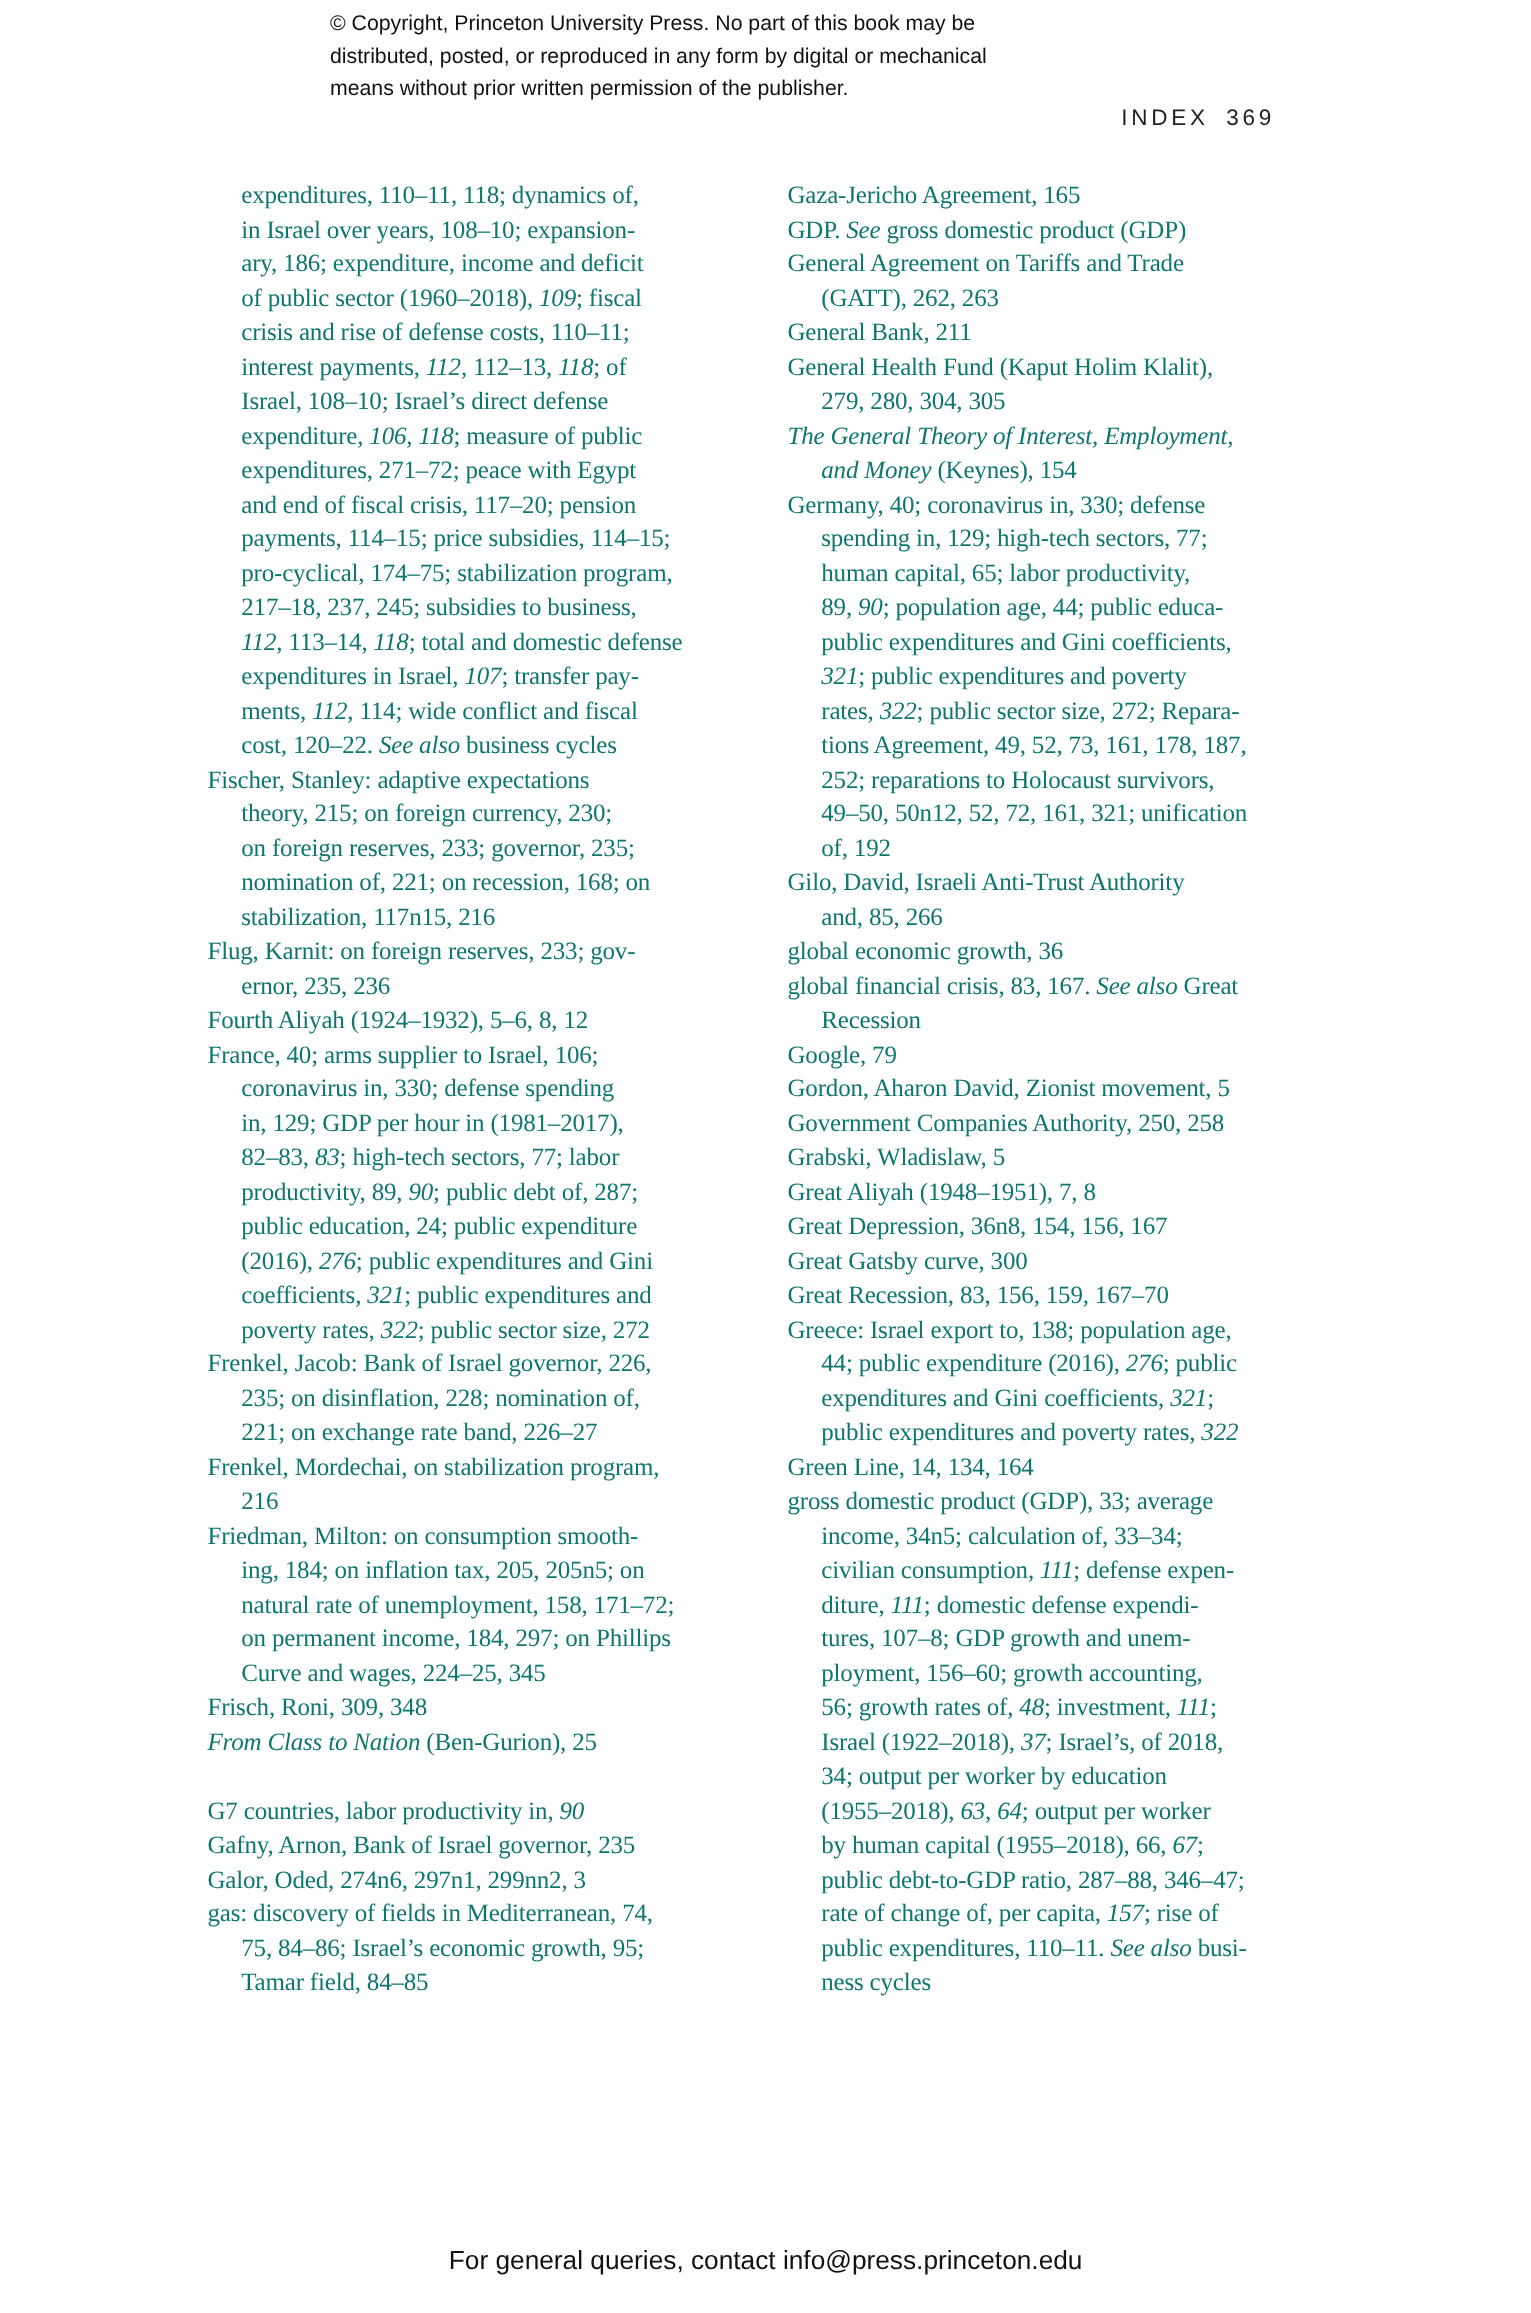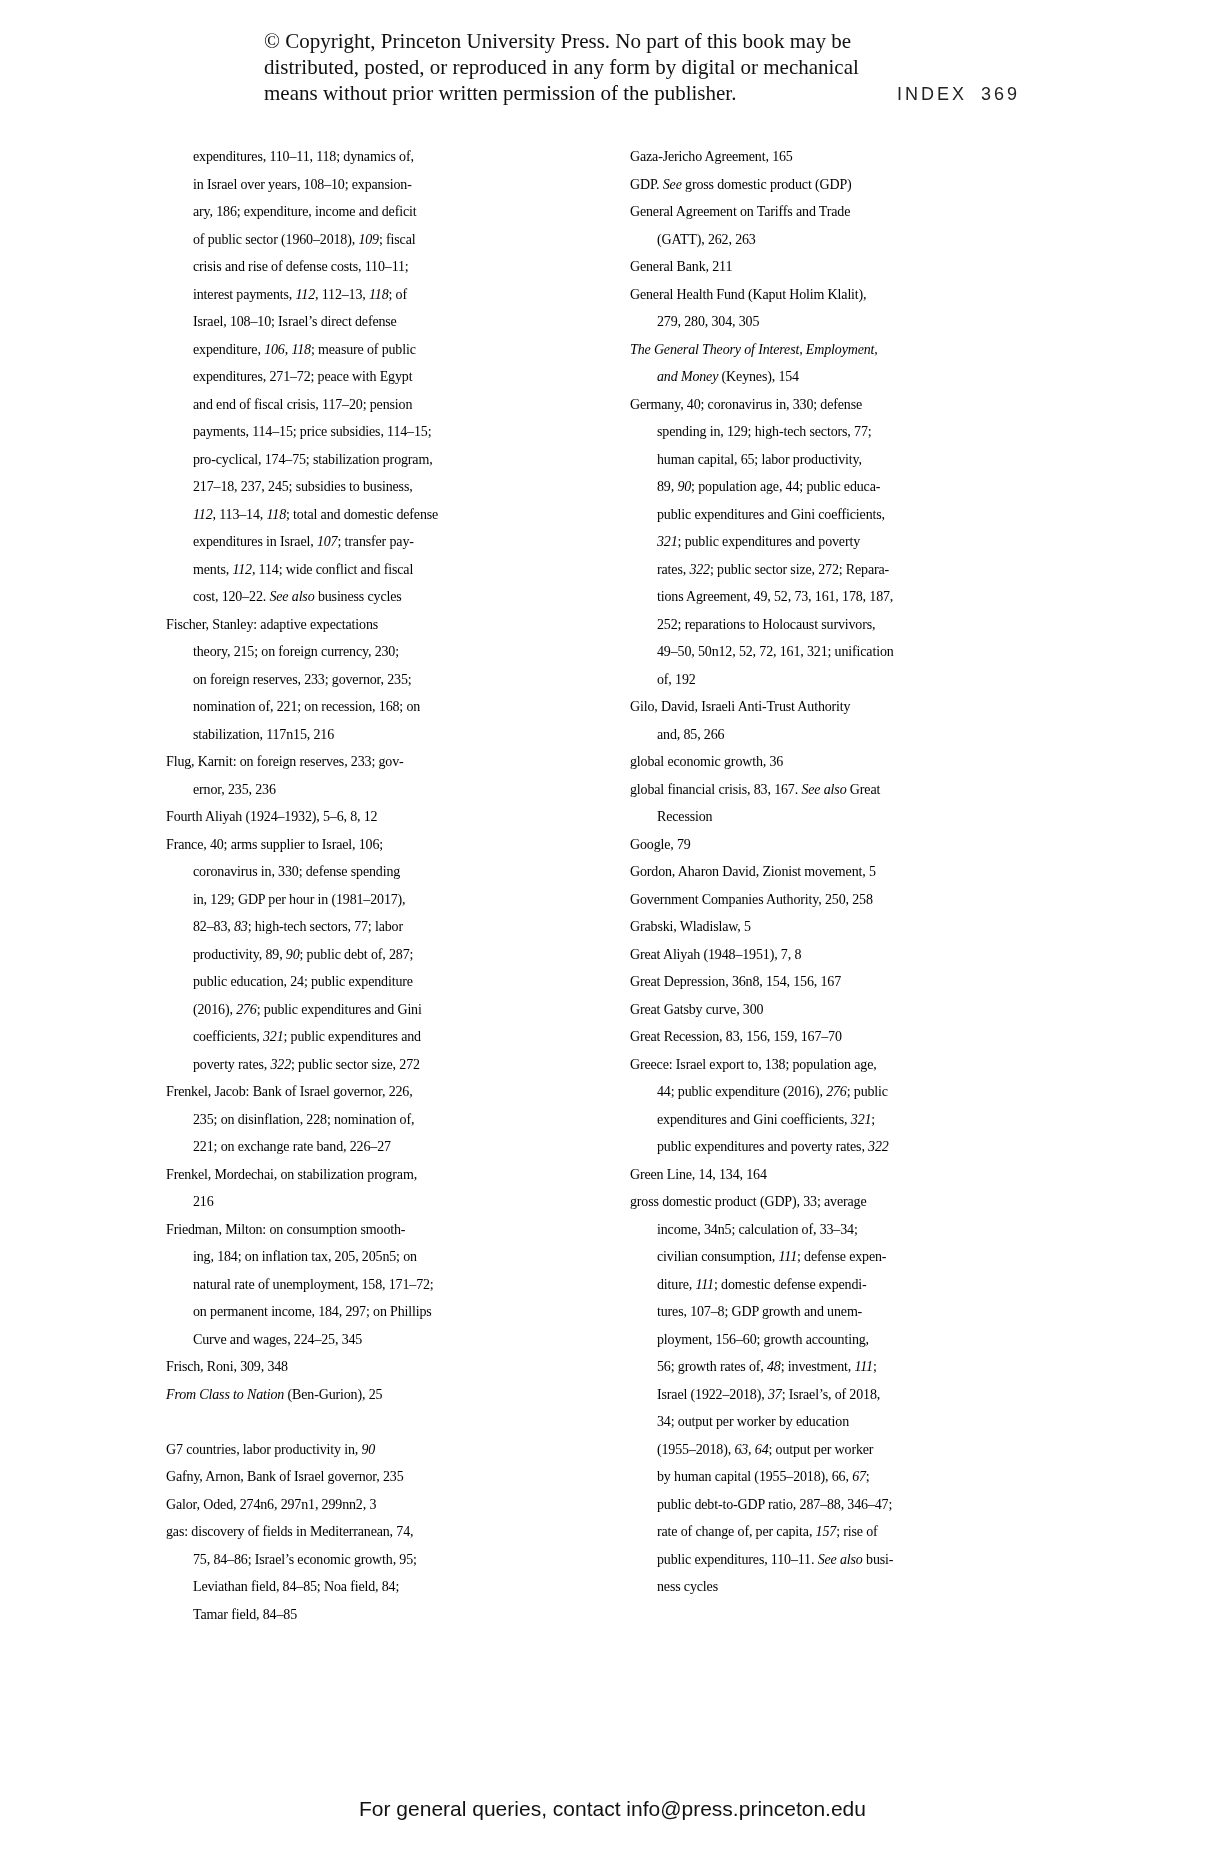--- a/index.html
+++ b/index.html
@@ -5,42 +5,42 @@
   html, body { margin: 0; padding: 0; }
   body {
     width: 1225px; height: 1850px;
     background: #ffffff;
     position: relative;
     overflow: hidden;
     font-family: "Liberation Serif", "DejaVu Serif", serif;
   }
   .copyright {
     position: absolute;
-    left: 264px; top: 28px;
-    font-family: Liberation Serif, serif;
-    font-size: 21px;
+    left: 264px; top: 6px;
+    font-family: Liberation Sans, sans-serif;
+    font-size: 17px;
     line-height: 26px;
     color: #111111;
   }
   .running-head {
     position: absolute;
     left: 897px; top: 84px;
     font-family: "Liberation Sans", "DejaVu Sans", sans-serif;
     font-size: 18px;
     letter-spacing: 3px;
     color: #222222;
     white-space: nowrap;
   }
   .running-head .section-label { font-weight: 500; }
   .running-head .folio { font-weight: 400; margin-left: 14px; }
   .col {
     position: absolute;
     top: 143px;
-    color: #000000;
-    font-size: 14px;
+    color: #0f766e;
+    font-size: 20px;
     letter-spacing: -0.15px;
   }
   .col-left  { left: 166px; width: 430px; }
   .col-right { left: 630px; width: 430px; }
   .line {
     white-space: nowrap;
     height: 27.5px;
     line-height: 27.5px;
   }
   .line.ind { padding-left: 27px; }
@@ -116,21 +116,20 @@
       <div class="line ind"><span>on permanent income, 184, 297; on Phillips</span></div>
       <div class="line ind"><span>Curve and wages, 224–25, 345</span></div>
       <div class="line"><span>Frisch, Roni, 309, 348</span></div>
       <div class="line"><i>From Class to Nation</i><span> (Ben-Gurion), 25</span></div>
       <div class="line"></div>
       <div class="line"><span>G7 countries, labor productivity in, </span><i>90</i></div>
       <div class="line"><span>Gafny, Arnon, Bank of Israel governor, 235</span></div>
       <div class="line"><span>Galor, Oded, 274n6, 297n1, 299nn2, 3</span></div>
       <div class="line"><span>gas: discovery of fields in Mediterranean, 74,</span></div>
       <div class="line ind"><span>75, 84–86; Israel’s economic growth, 95;</span></div>
-      <div class="line ind"><span>Leviathan field, 84–85; Noa field, 84;</span></div>
       <div class="line ind"><span>Tamar field, 84–85</span></div>
     </div>
   <div class="col col-right" id="col-right">
       <div class="line"><span>Gaza-Jericho Agreement, 165</span></div>
       <div class="line"><span>GDP. </span><i>See</i><span> gross domestic product (GDP)</span></div>
       <div class="line"><span>General Agreement on Tariffs and Trade</span></div>
       <div class="line ind"><span>(GATT), 262, 263</span></div>
       <div class="line"><span>General Bank, 211</span></div>
       <div class="line"><span>General Health Fund (Kaput Holim Klalit),</span></div>
       <div class="line ind"><span>279, 280, 304, 305</span></div>

